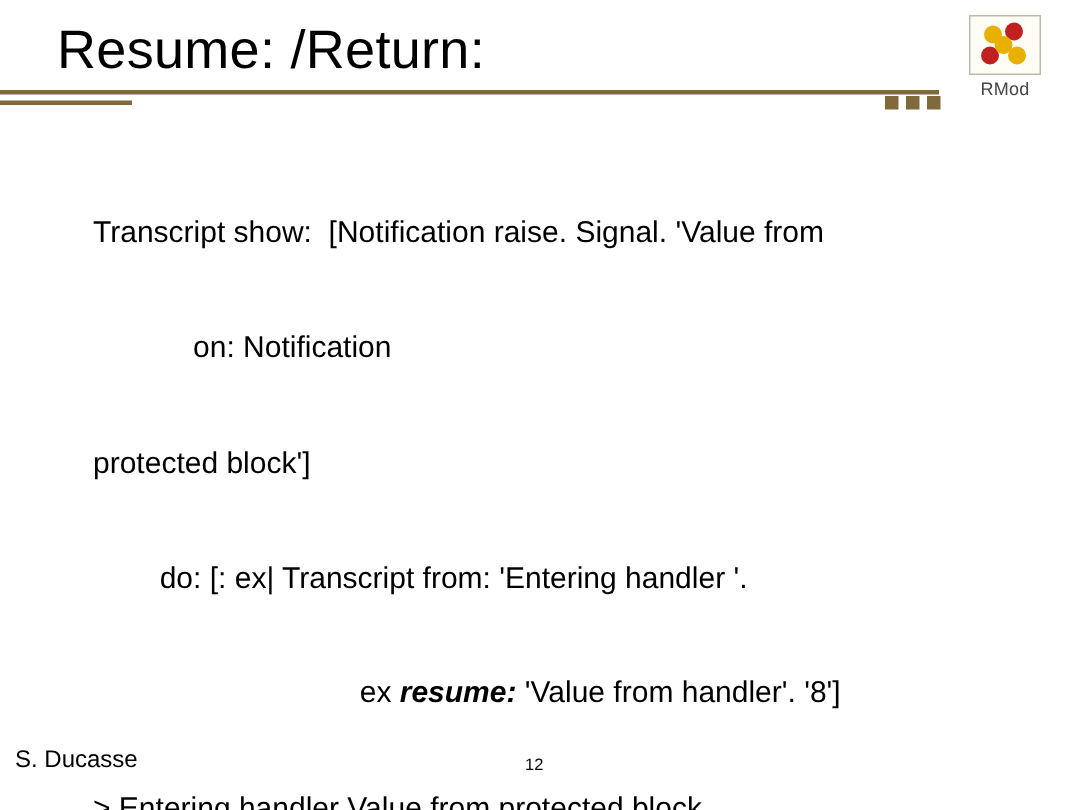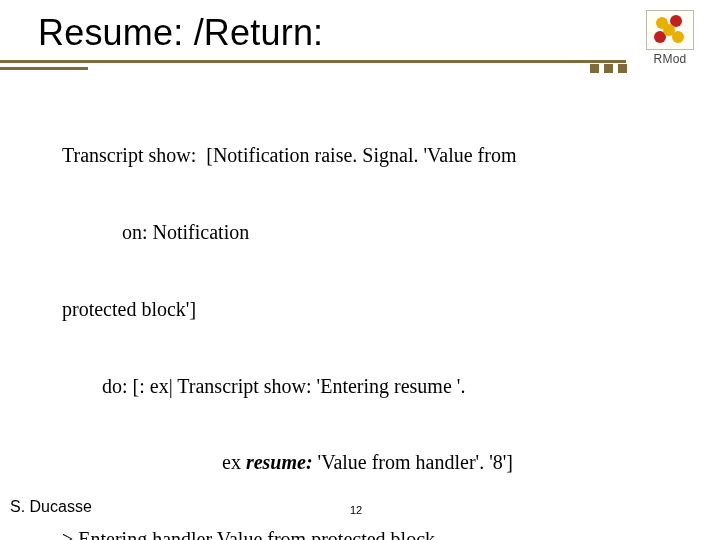--- a/index.html
+++ b/index.html
@@ -63,21 +63,21 @@
     top: 92px;
     left: 62px;
     right: 40px;
     font-size: 20px;
     line-height: 1.28;
   }
   .block {
     margin-bottom: 22px;
     white-space: pre-wrap;
   }
-  .pre-line { display: block; white-space: pre; font-family: Liberation Serif, serif; }
+  .pre-line { display: block; white-space: pre; }
   .em { font-style: italic; font-weight: bold; }
   .footer-author {
     position: absolute;
     bottom: 24px;
     left: 10px;
     font-size: 16px;
     color: #000;
   }
   .footer-page {
     position: absolute;
@@ -129,21 +129,21 @@
       <div class="rule-short"></div>
     </div>
   </div>
 
   <div class="body">
 
     <div class="block">
       <span class="pre-line">Transcript show:  [Notification raise. Signal. 'Value from</span>
       <span class="pre-line">            on: Notification</span>
       <span class="pre-line">protected block']</span>
-      <span class="pre-line">        do: [: ex| Transcript show: 'Entering resume '.</span>
+      <span class="pre-line">        do: [: ex| Transcript from: 'Entering handler '.</span>
       <span class="pre-line"><span>                                ex </span><span class="em">resume:</span><span> 'Value from handler'. '8']</span></span>
       <span class="pre-line">&gt; Entering handler Value from protected block</span>
     </div>
 
   </div>
 
   <div class="footer-author">S. Ducasse</div>
   <div class="footer-page">12</div>
 
 </div>

